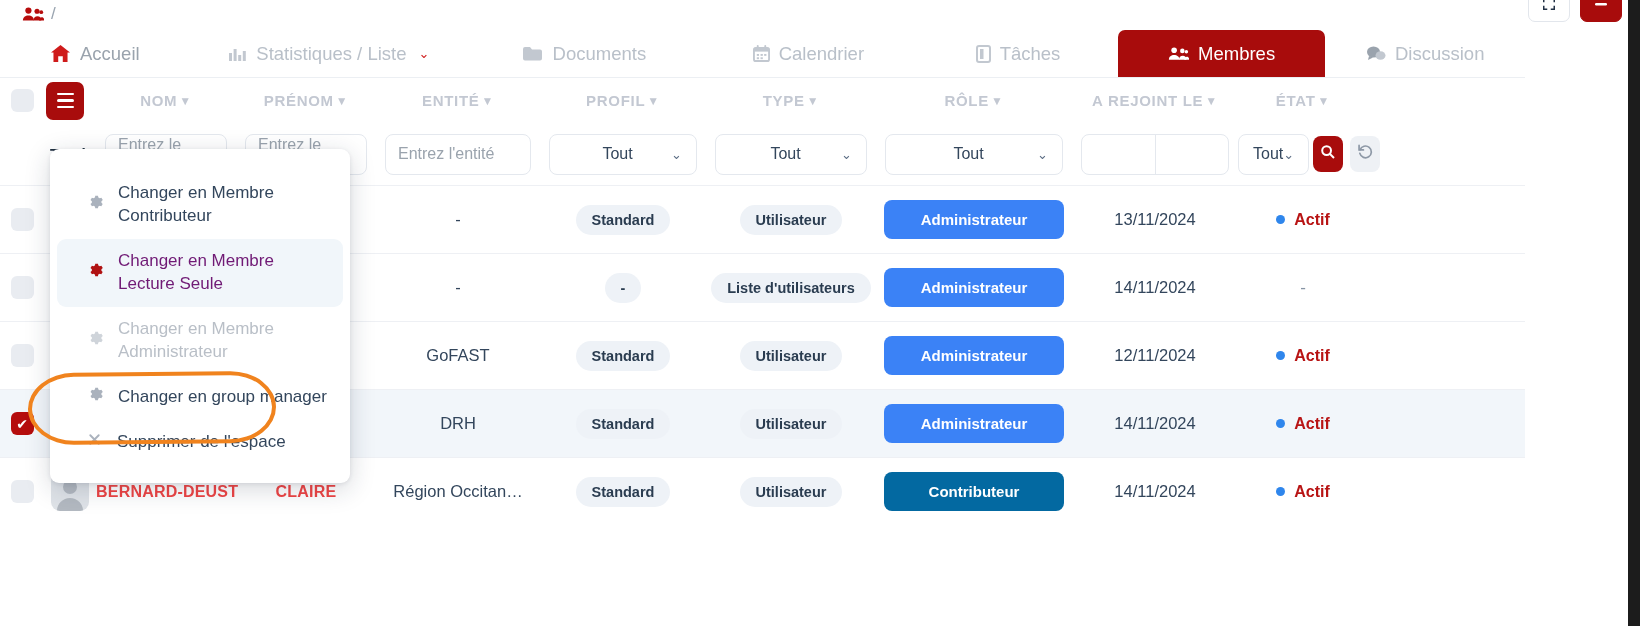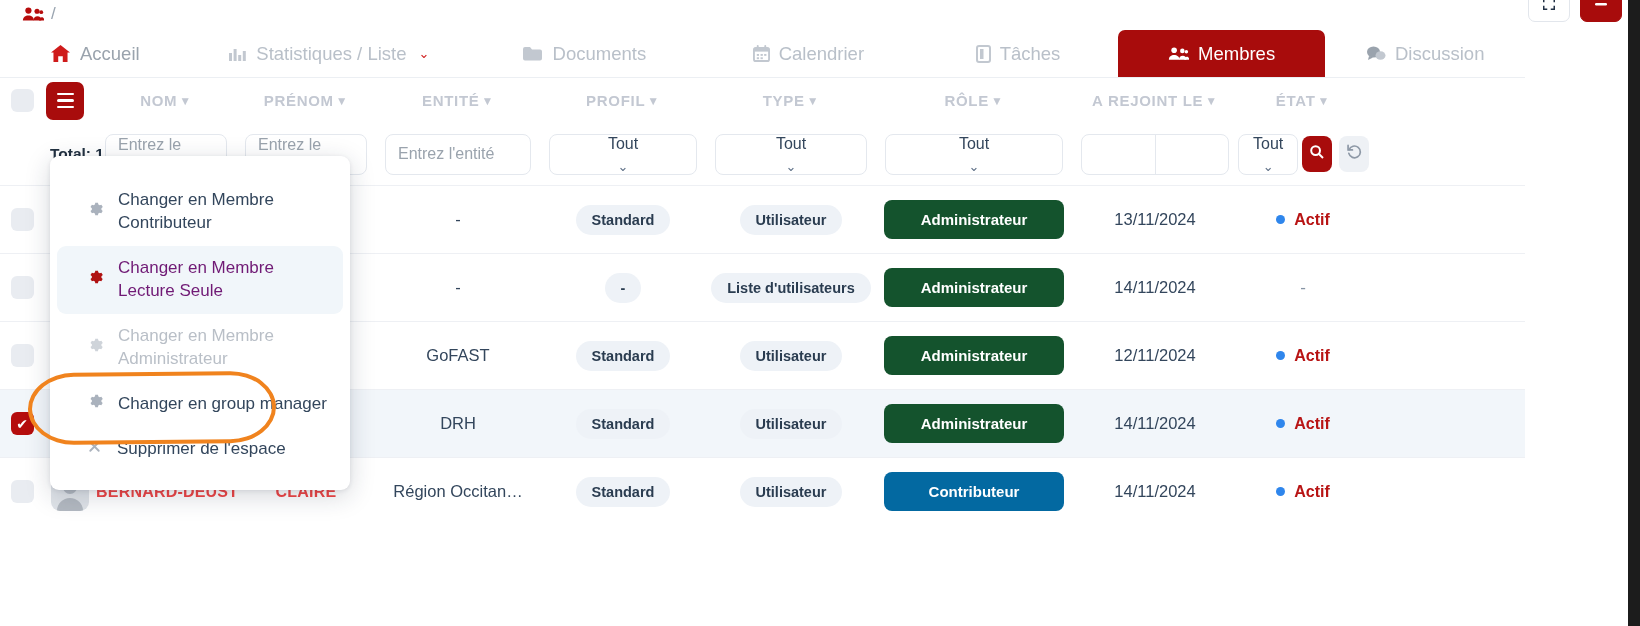--- a/index.html
+++ b/index.html
@@ -91,21 +91,21 @@
   .total {
     font-size:15.5px; font-weight:bold; color:#223141; padding-left:6px; white-space:nowrap;
   }
   .fcell { padding:0 9px; }
   .finput, .fselect, .fdate {
     width:100%; height:41px; border:1px solid #e4e8ee; border-radius:8px;
     background:#fff; font-size:16px; color:#9aa3ad;
     display:flex; align-items:center; padding:0 12px;
     font-family:"Liberation Sans", sans-serif;
   }
-  .fselect { justify-content:space-between; color:#33465c; padding:0 14px;flex-direction:column; }
+  .fselect { justify-content:space-between; color:#33465c; padding:0 14px; }
   .fselect .cv { color:#5c6e85; font-size:13px; }
   .fselect .sv { flex:1; text-align:center; }
   .fdate { padding:0; overflow:hidden; }
   .fdate .half { flex:1; height:100%; }
   .fdate .sep { width:1px; height:100%; background:#e4e8ee; }
   .actions { display:flex; align-items:center; gap:7px; padding-left:4px; }
   .btn-search {
     width:30px; height:36px; border-radius:8px; background:#a80c0c; color:#fff;
     display:flex; align-items:center; justify-content:center; font-size:16px;
   }
@@ -128,35 +128,35 @@
   .ctext { font-size:16.5px; color:#33465c; text-align:center; white-space:nowrap; overflow:hidden; text-overflow:ellipsis; }
   .pill {
     display:inline-block; background:#eef2f7; color:#2a3c50;
     font-size:14.5px; font-weight:bold; border-radius:16px; padding:7px 16px;
   }
   .cellc { display:flex; align-items:center; justify-content:center; }
   .role {
     display:inline-block; min-width:180px; text-align:center;
     border-radius:8px; color:#fff; font-size:15px; font-weight:bold; padding:11px 0;
   }
-  .role.admin { background:#14532d; }
+  .role.admin { background:#3b82f6; }
   .role.contrib { background:#0369a1; }
   .state { display:flex; align-items:center; gap:9px; font-size:16px; font-weight:bold; color:#b81414; }
   .dot { width:9px; height:9px; border-radius:50%; background:#2f86ec; }
   .dash { color:#8795a5; font-size:17px; }
 
   .fade-bottom {
     position:absolute; left:0; bottom:0; width:1525px; height:66px;
     background:linear-gradient(to bottom, rgba(255,255,255,0) 0%, #fff 62%);
     pointer-events:none;
   }
 
   
   .menu {
-    position:absolute; top:156px; left:50px; width:300px;
+    position:absolute; top:149px; left:50px; width:300px;
     background:#fff; border-radius:9px;
     box-shadow:0 6px 26px rgba(30,40,60,.18), 0 1px 4px rgba(30,40,60,.10);
     padding:22px 0 18px 0; z-index:40;
   }
   .mitem {
     display:flex; align-items:center; gap:15px;
     padding:11px 16px 11px 30px; font-size:17px; color:#33465c; line-height:1.35;
     border-radius:9px; margin:0 7px;
   }
   .mitem .gi { font-size:15px; color:#aab2bd; flex:0 0 auto; }

